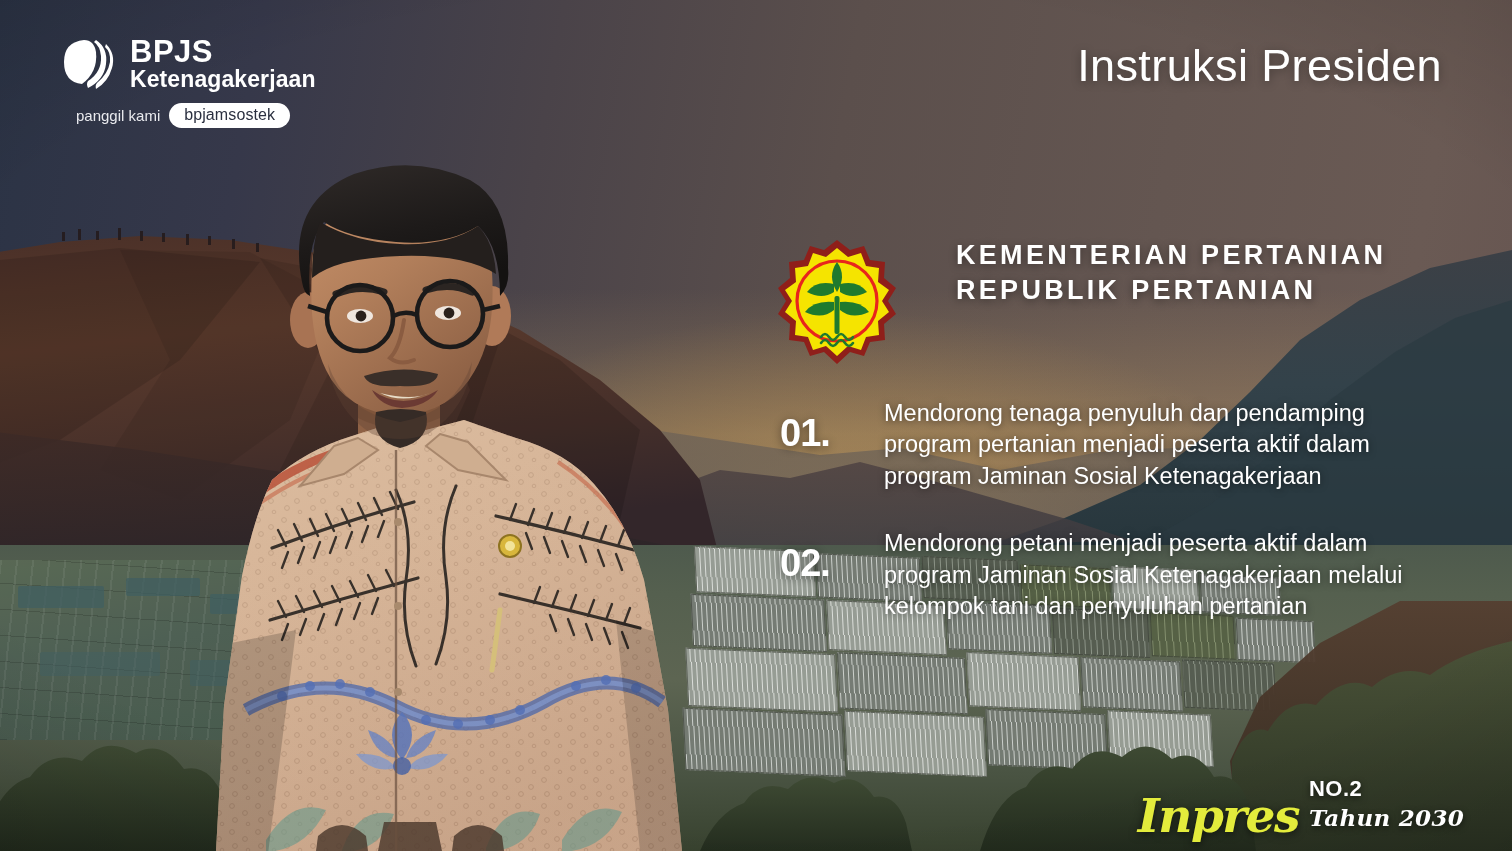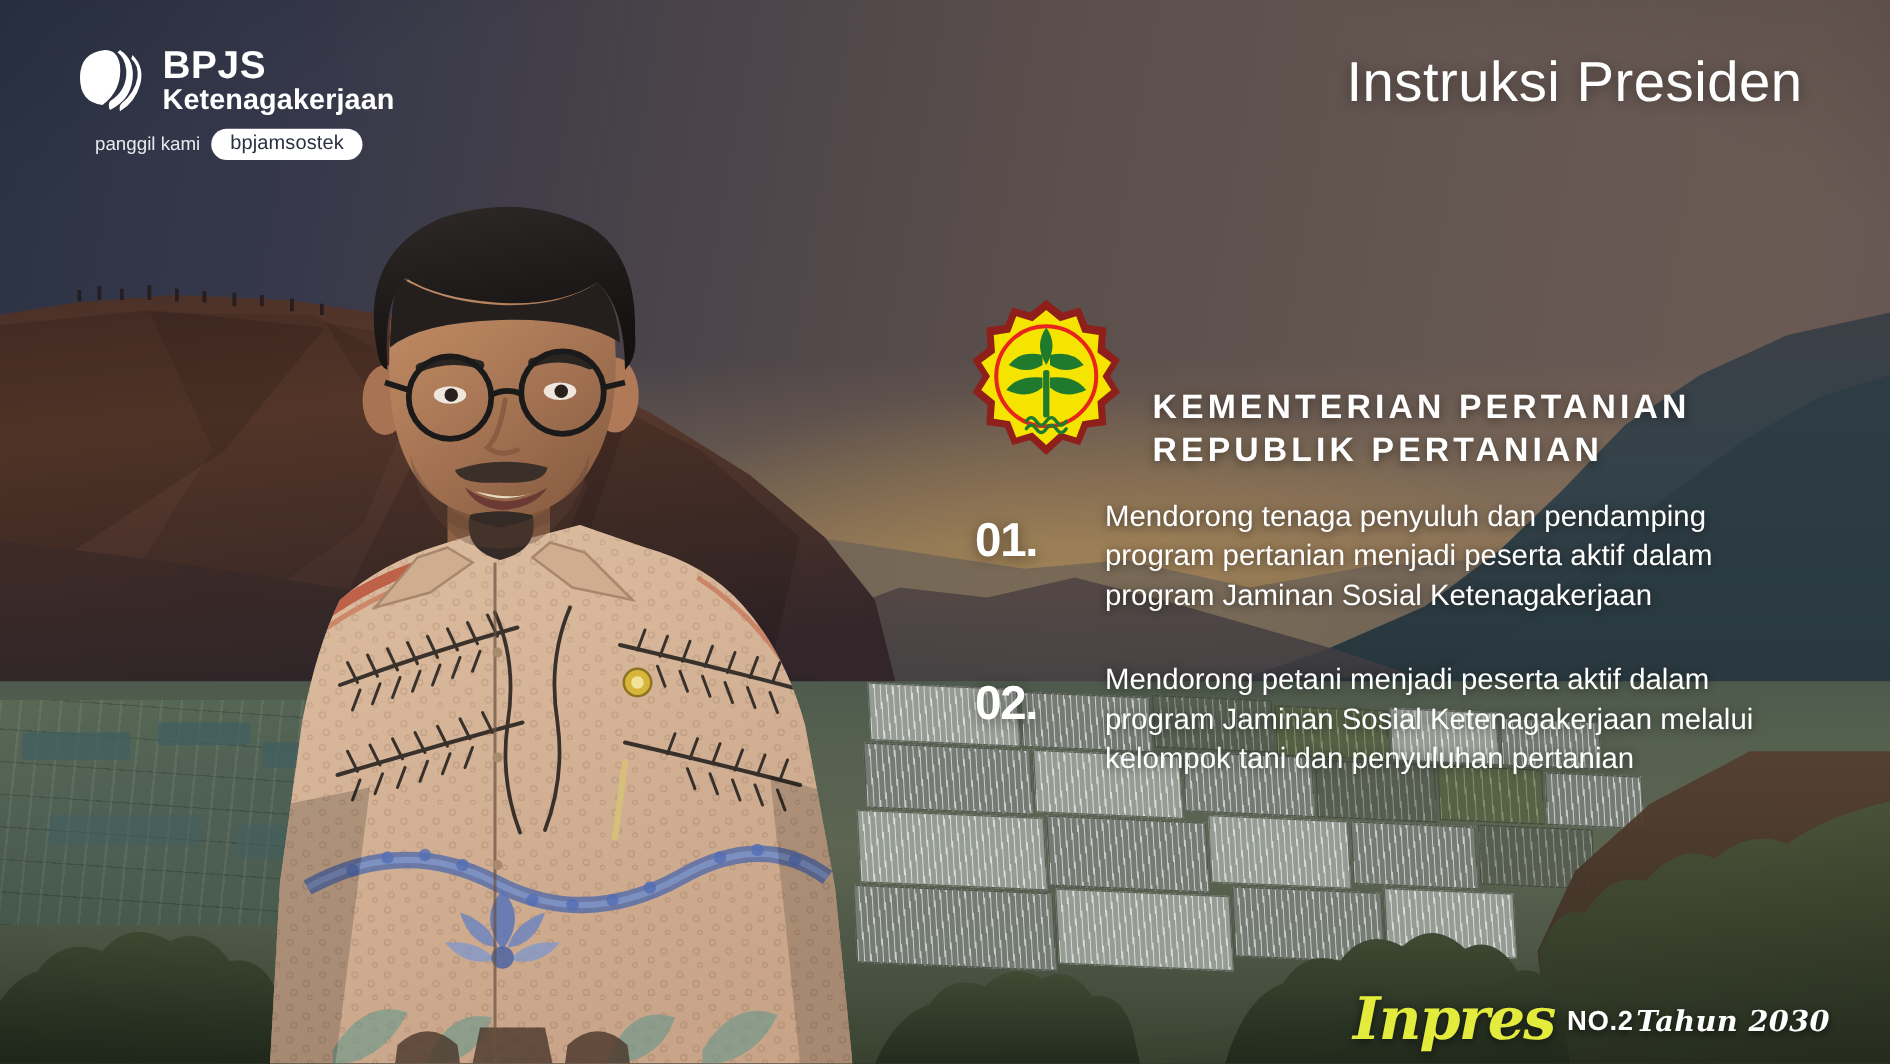--- a/index.html
+++ b/index.html
@@ -88,21 +88,21 @@
   }
 
   
   .title {
     position:absolute; right:70px; top:40px;
     color:#fff; font-size:45px; font-weight:300; letter-spacing:.4px;
     text-shadow:0 2px 10px rgba(0,0,0,0.35);
   }
 
   
-  .ministry { position:absolute; left:776px; top:238px; display:flex; align-items:flex-end; gap:24px; }
+  .ministry { position:absolute; left:776px; top:238px; display:flex; align-items:flex-start; gap:58px; }
   .kementan { width:122px; height:140px; flex:0 0 auto; }
   .kementan svg { display:block; width:100%; height:100%; }
   .ministry-name {
     color:#fff; font-size:27px; font-weight:600; letter-spacing:3.3px; line-height:1.3;
     text-shadow:0 2px 8px rgba(0,0,0,0.4);
   }
 
   
   .points { position:absolute; left:780px; top:398px; width:700px; }
   .point { display:flex; align-items:flex-start; margin-bottom:36px; }
@@ -117,21 +117,21 @@
     white-space:pre-line;
   }
 
   
   .inpres { position:absolute; right:48px; bottom:14px; display:flex; align-items:flex-end; gap:10px; }
   .inpres-main {
     font-family:"DejaVu Serif", serif; font-style:italic; font-weight:bold;
     color:#e3ec3c; font-size:47px; letter-spacing:-1.5px; line-height:.92;
     text-shadow:0 2px 8px rgba(0,0,0,0.6);
   }
-  .inpres-right { display:flex; flex-direction:row; gap:2px; padding-bottom:6px; }
+  .inpres-right { display:flex; flex-direction:column; gap:2px; padding-bottom:6px; }
   .inpres-no {
     color:#fff; font-size:22px; font-weight:bold; letter-spacing:.5px;
     text-shadow:0 2px 6px rgba(0,0,0,0.6);
   }
   .inpres-year {
     color:#fff; font-family:"DejaVu Serif", serif; font-style:italic; font-weight:bold;
     font-size:23px; letter-spacing:.3px;
     text-shadow:0 2px 6px rgba(0,0,0,0.6);
   }
 </style>

